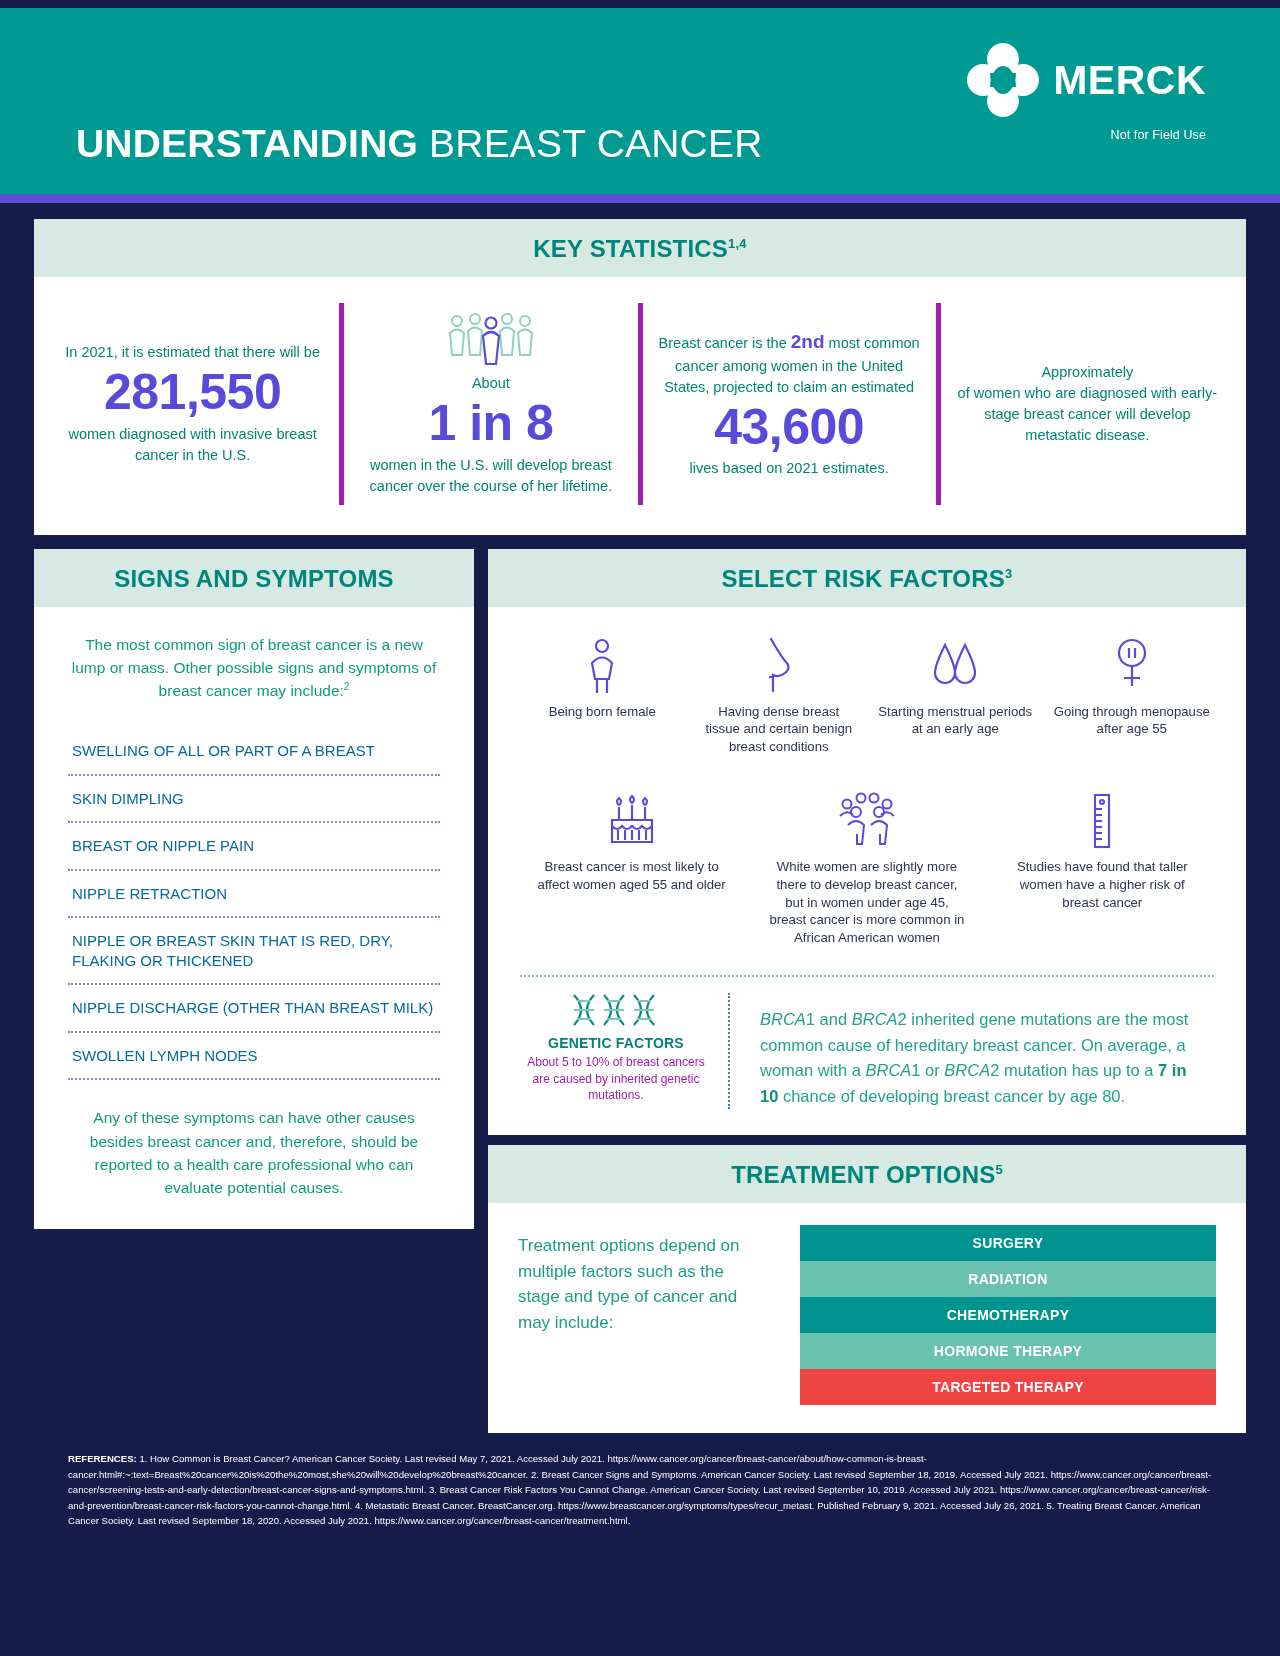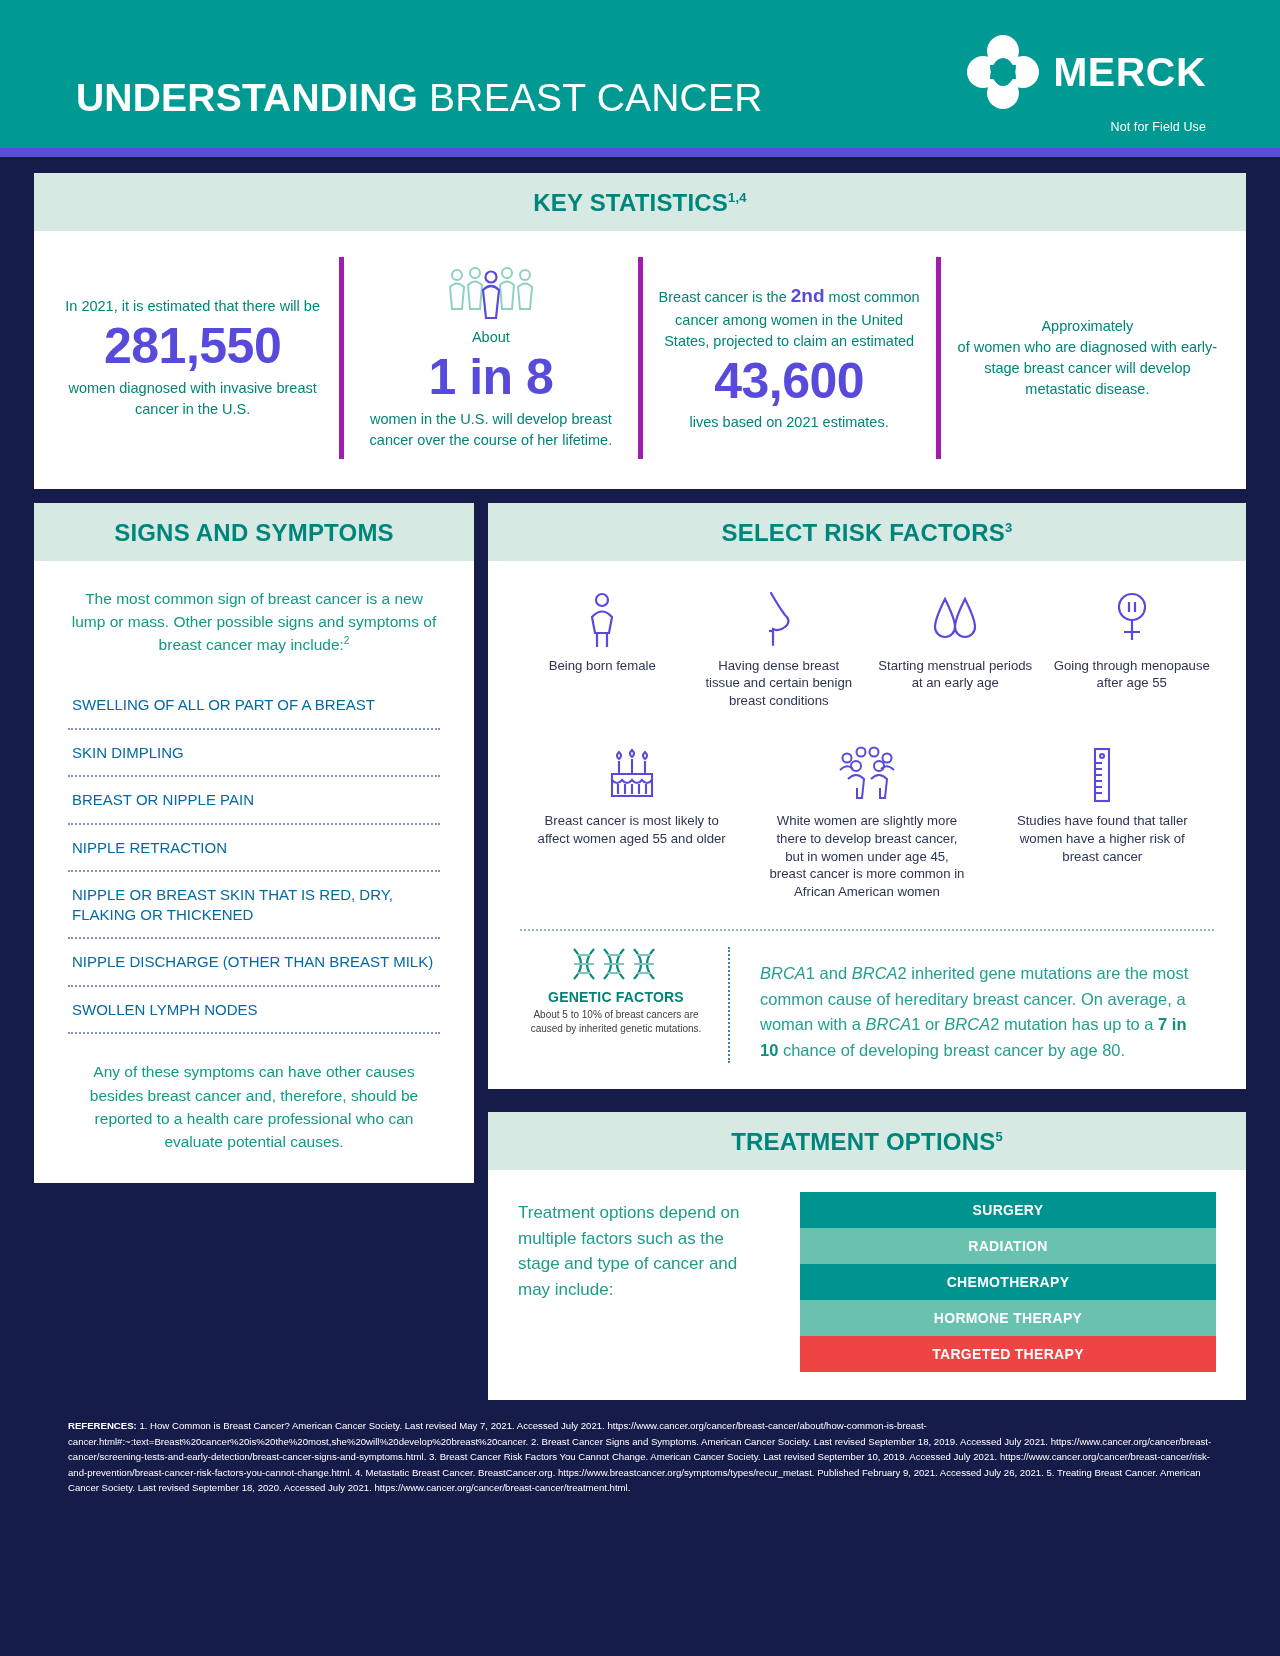--- a/index.html
+++ b/index.html
@@ -13,23 +13,24 @@
     position: relative;
     width: 1280px;
     height: 1656px;
     background: #151c4a;
     overflow: hidden;
   }
 
   
   .header {
     position: relative;
-    height: 148px;
+    height: 186px;
     background: #009a93;
     padding: 0 72px;
+    margin-top: 8px;
   }
   .brand {
     position: absolute;
     top: 34px;
     right: 74px;
     text-align: right;
   }
   .brand-row { display: flex; align-items: center; justify-content: flex-end; gap: 14px; }
   .merck-mark { width: 72px; height: 76px; }
   .merck-word {
@@ -102,21 +103,21 @@
     line-height: 1.05;
     margin: 3px 0 5px 0;
     letter-spacing: -0.5px;
   }
   .mid-bold { color: #584bdb; font-weight: bold; font-size: 19px; }
   .stat-icon { display: block; margin: 0 auto 4px auto; }
 
   
   .cols { display: flex; gap: 14px; margin-top: 14px; }
   .col-left { width: 440px; flex: none; }
-  .col-right { flex: 1; display: flex; flex-direction: column; gap: 23px; }
+  .col-right { flex: 1; display: flex; flex-direction: column; gap: 10px; }
 
   
   .signs-body { padding: 26px 34px 30px 34px; }
   .signs-intro {
     color: #0f9b82;
     font-size: 15.5px;
     line-height: 1.5;
     text-align: center;
     margin-bottom: 26px;
   }
@@ -163,21 +164,21 @@
     padding-right: 16px;
     border-right: 2px dotted #3c7fb1;
   }
   .genetic-title {
     color: #008377;
     font-weight: bold;
     font-size: 14px;
     letter-spacing: 0.2px;
     margin: 4px 0 3px 0;
   }
-  .genetic-sub { color: #404040; font-size: 10px; line-height: 1.38; }
+  .genetic-sub { color: #a21caf; font-size: 12px; line-height: 1.38; }
   .genetic-right {
     flex: 1;
     padding: 14px 8px 0 30px;
     color: #23a08f;
     font-size: 16.5px;
     line-height: 1.55;
   }
   .genetic-right i { font-style: italic; }
   .genetic-right b { font-weight: bold; color: #0f8d7f; }
 

